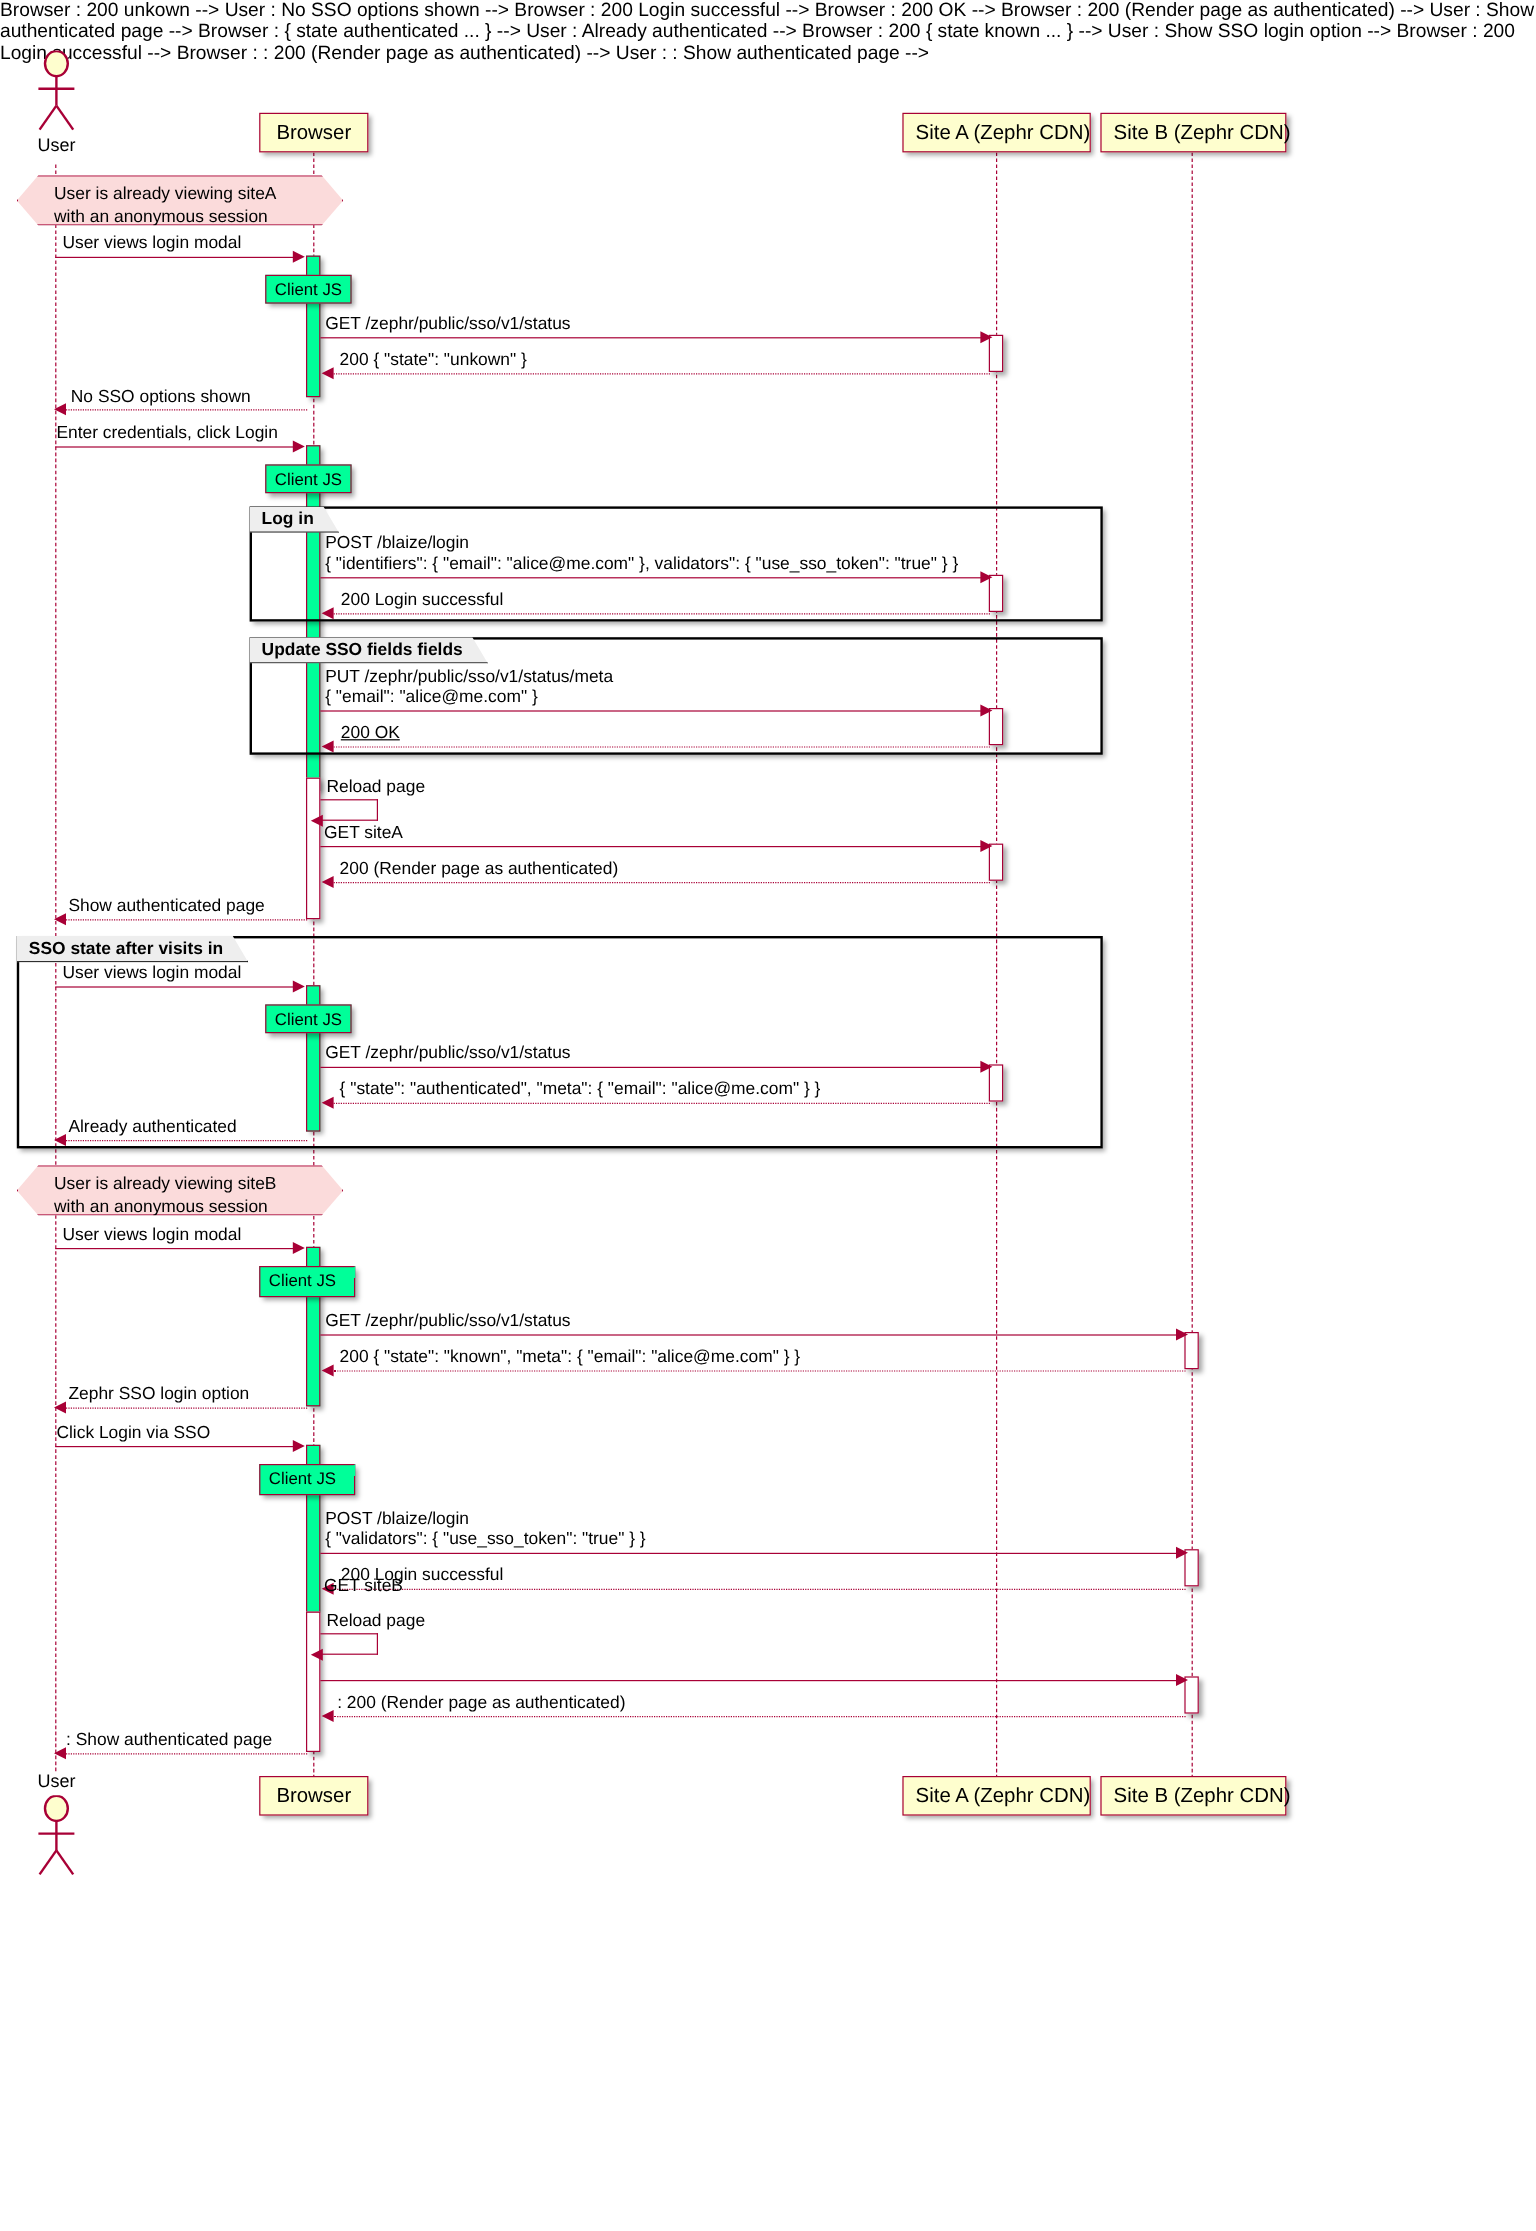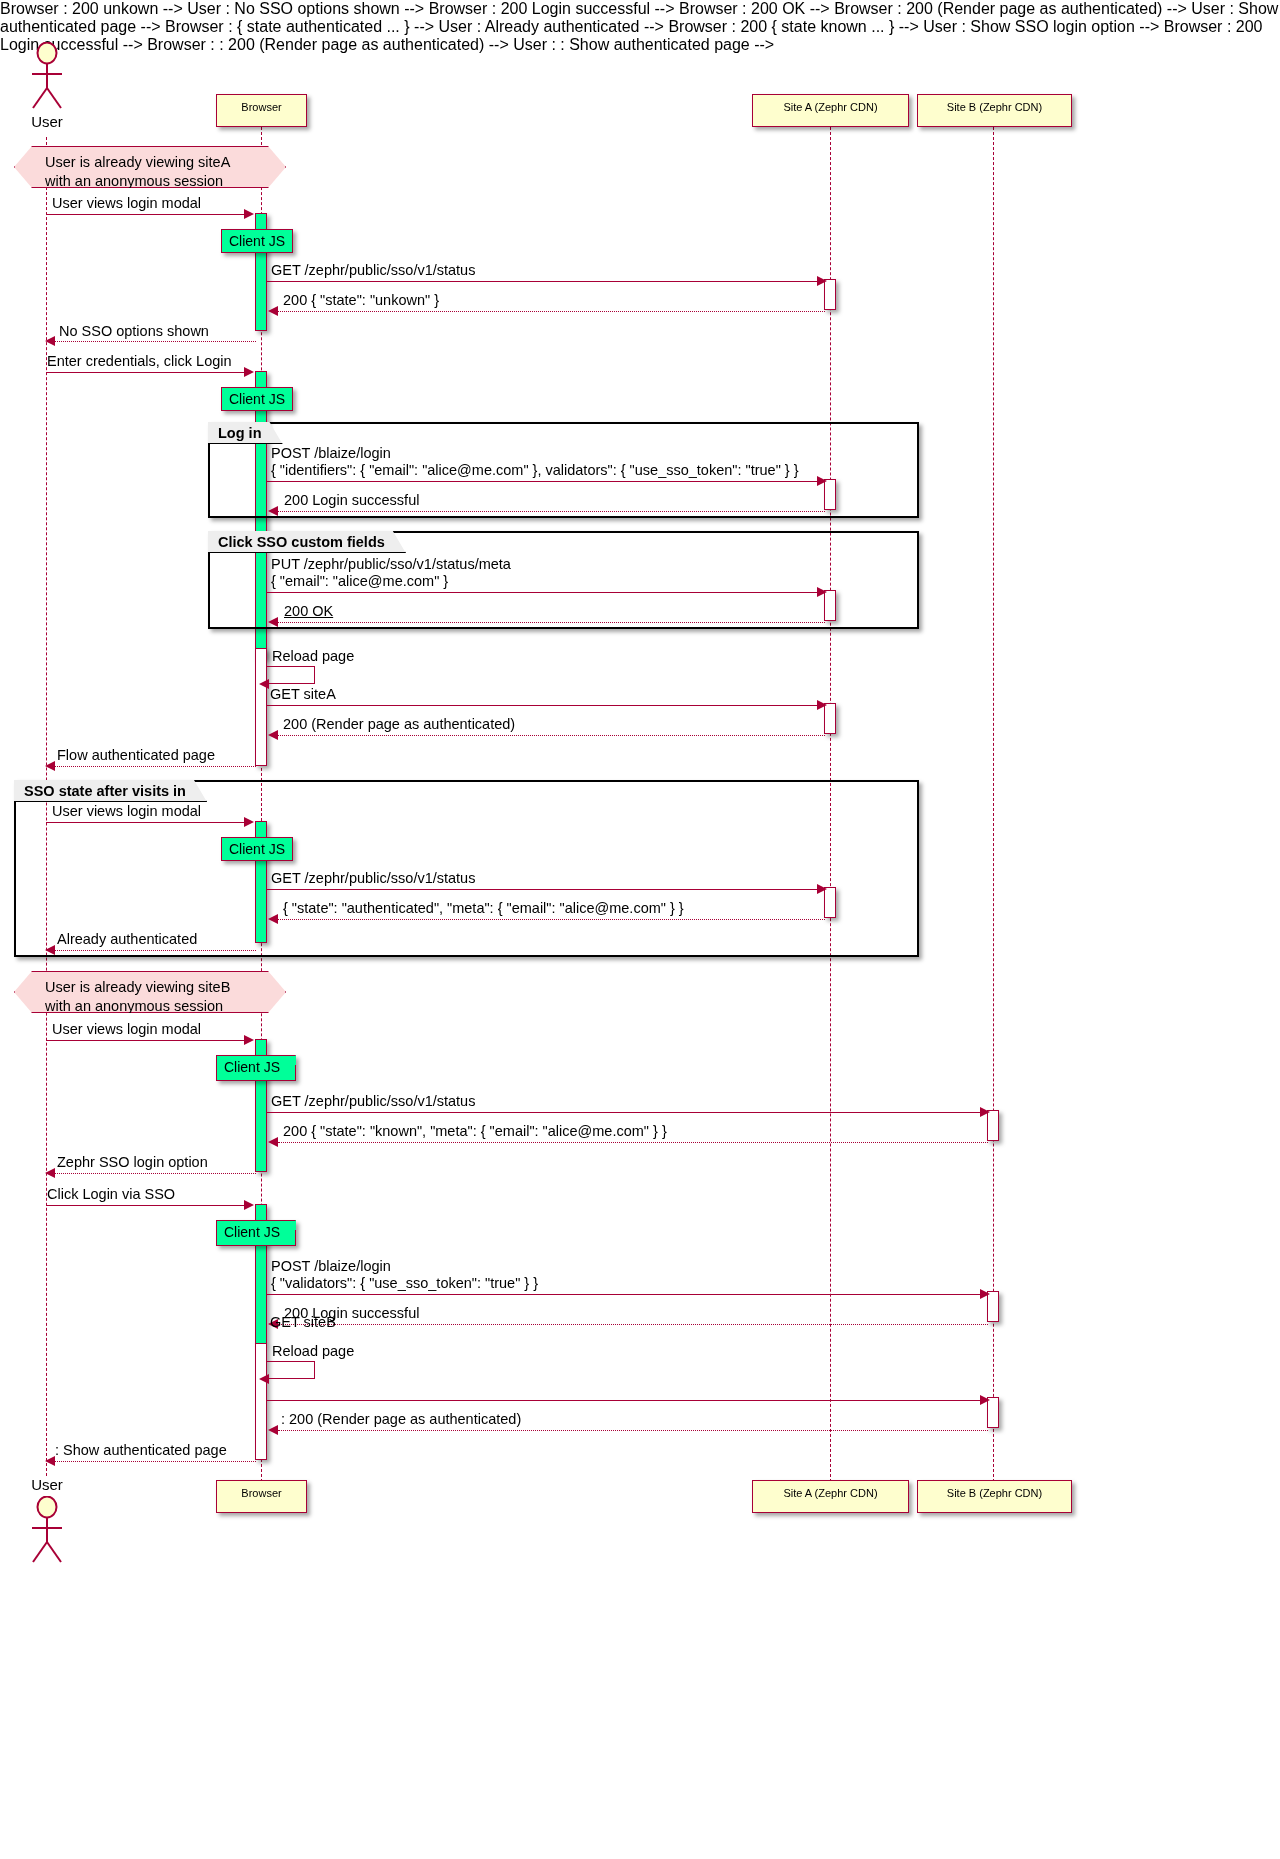--- a/index.html
+++ b/index.html
@@ -31,21 +31,21 @@
     color: #000;
     white-space: nowrap;
   }
 
   
   .participant {
     position: absolute;
     background: #FEFECE;
     border: 1.5px solid #A80036;
     box-shadow: 3px 3px 4px rgba(0,0,0,0.35);
-    font-size: 11px;
+    font-size: 17px;
     color: #000;
     text-align: center;
     line-height: 1;
     padding: 7px 10px;
     box-sizing: border-box;
     white-space: nowrap;
   }
 
   
   .actor-label {
@@ -231,21 +231,21 @@
   
   <div class="activation" style="left:987px; top:1110px; width:12px; height:31px;"></div>
   <div class="activation" style="left:987px; top:1291px; width:12px; height:31px;"></div>
   <div class="activation" style="left:987px; top:1397px; width:12px; height:31px;"></div>
 
   
   <div class="group-box" style="left:208px; top:422px; width:711px; height:96px;"></div>
   <div class="group-tab" style="left:208px; top:422px; height:22px;">Log in</div>
 
   <div class="group-box" style="left:208px; top:531px; width:711px; height:98px;"></div>
-  <div class="group-tab" style="left:208px; top:531px; height:22px;">Click SSO custom fields</div>
+  <div class="group-tab" style="left:208px; top:531px; height:22px;">Update SSO fields fields</div>
 
   <div class="group-box" style="left:14px; top:780px; width:905px; height:177px;"></div>
   <div class="group-tab" style="left:14px; top:780px; height:22px;">SSO state after visits in</div>
 
   
 
   
   <div class="msg-label" style="left:52px; top:195px;">User views login modal</div>
   <div class="msg-line" style="left:46px; top:214px; width:200px;"></div>
   <div class="arrowhead right" style="left:244px; top:209px;"></div>
@@ -307,21 +307,21 @@
   <div class="msg-label" style="left:270px; top:686px;">GET siteA</div>
   <div class="msg-line" style="left:267px; top:705px; width:552px;"></div>
   <div class="arrowhead right" style="left:817px; top:700px;"></div>
 
    Browser : 200 (Render page as authenticated) --&gt;
   <div class="msg-label" style="left:283px; top:716px;">200 (Render page as authenticated)</div>
   <div class="msg-line dotted" style="left:278px; top:735px; width:547px;"></div>
   <div class="arrowhead left" style="left:268px; top:730px;"></div>
 
    User : Show authenticated page --&gt;
-  <div class="msg-label" style="left:57px; top:747px;">Flow authenticated page</div>
+  <div class="msg-label" style="left:57px; top:747px;">Show authenticated page</div>
   <div class="msg-line dotted" style="left:55px; top:766px; width:201px;"></div>
   <div class="arrowhead left" style="left:45px; top:761px;"></div>
 
   
   <div class="msg-label" style="left:52px; top:803px;">User views login modal</div>
   <div class="msg-line" style="left:46px; top:822px; width:200px;"></div>
   <div class="arrowhead right" style="left:244px; top:817px;"></div>
 
   
   <div class="note-green" style="left:221px; top:837px; width:72px; height:24px;">Client JS</div>

